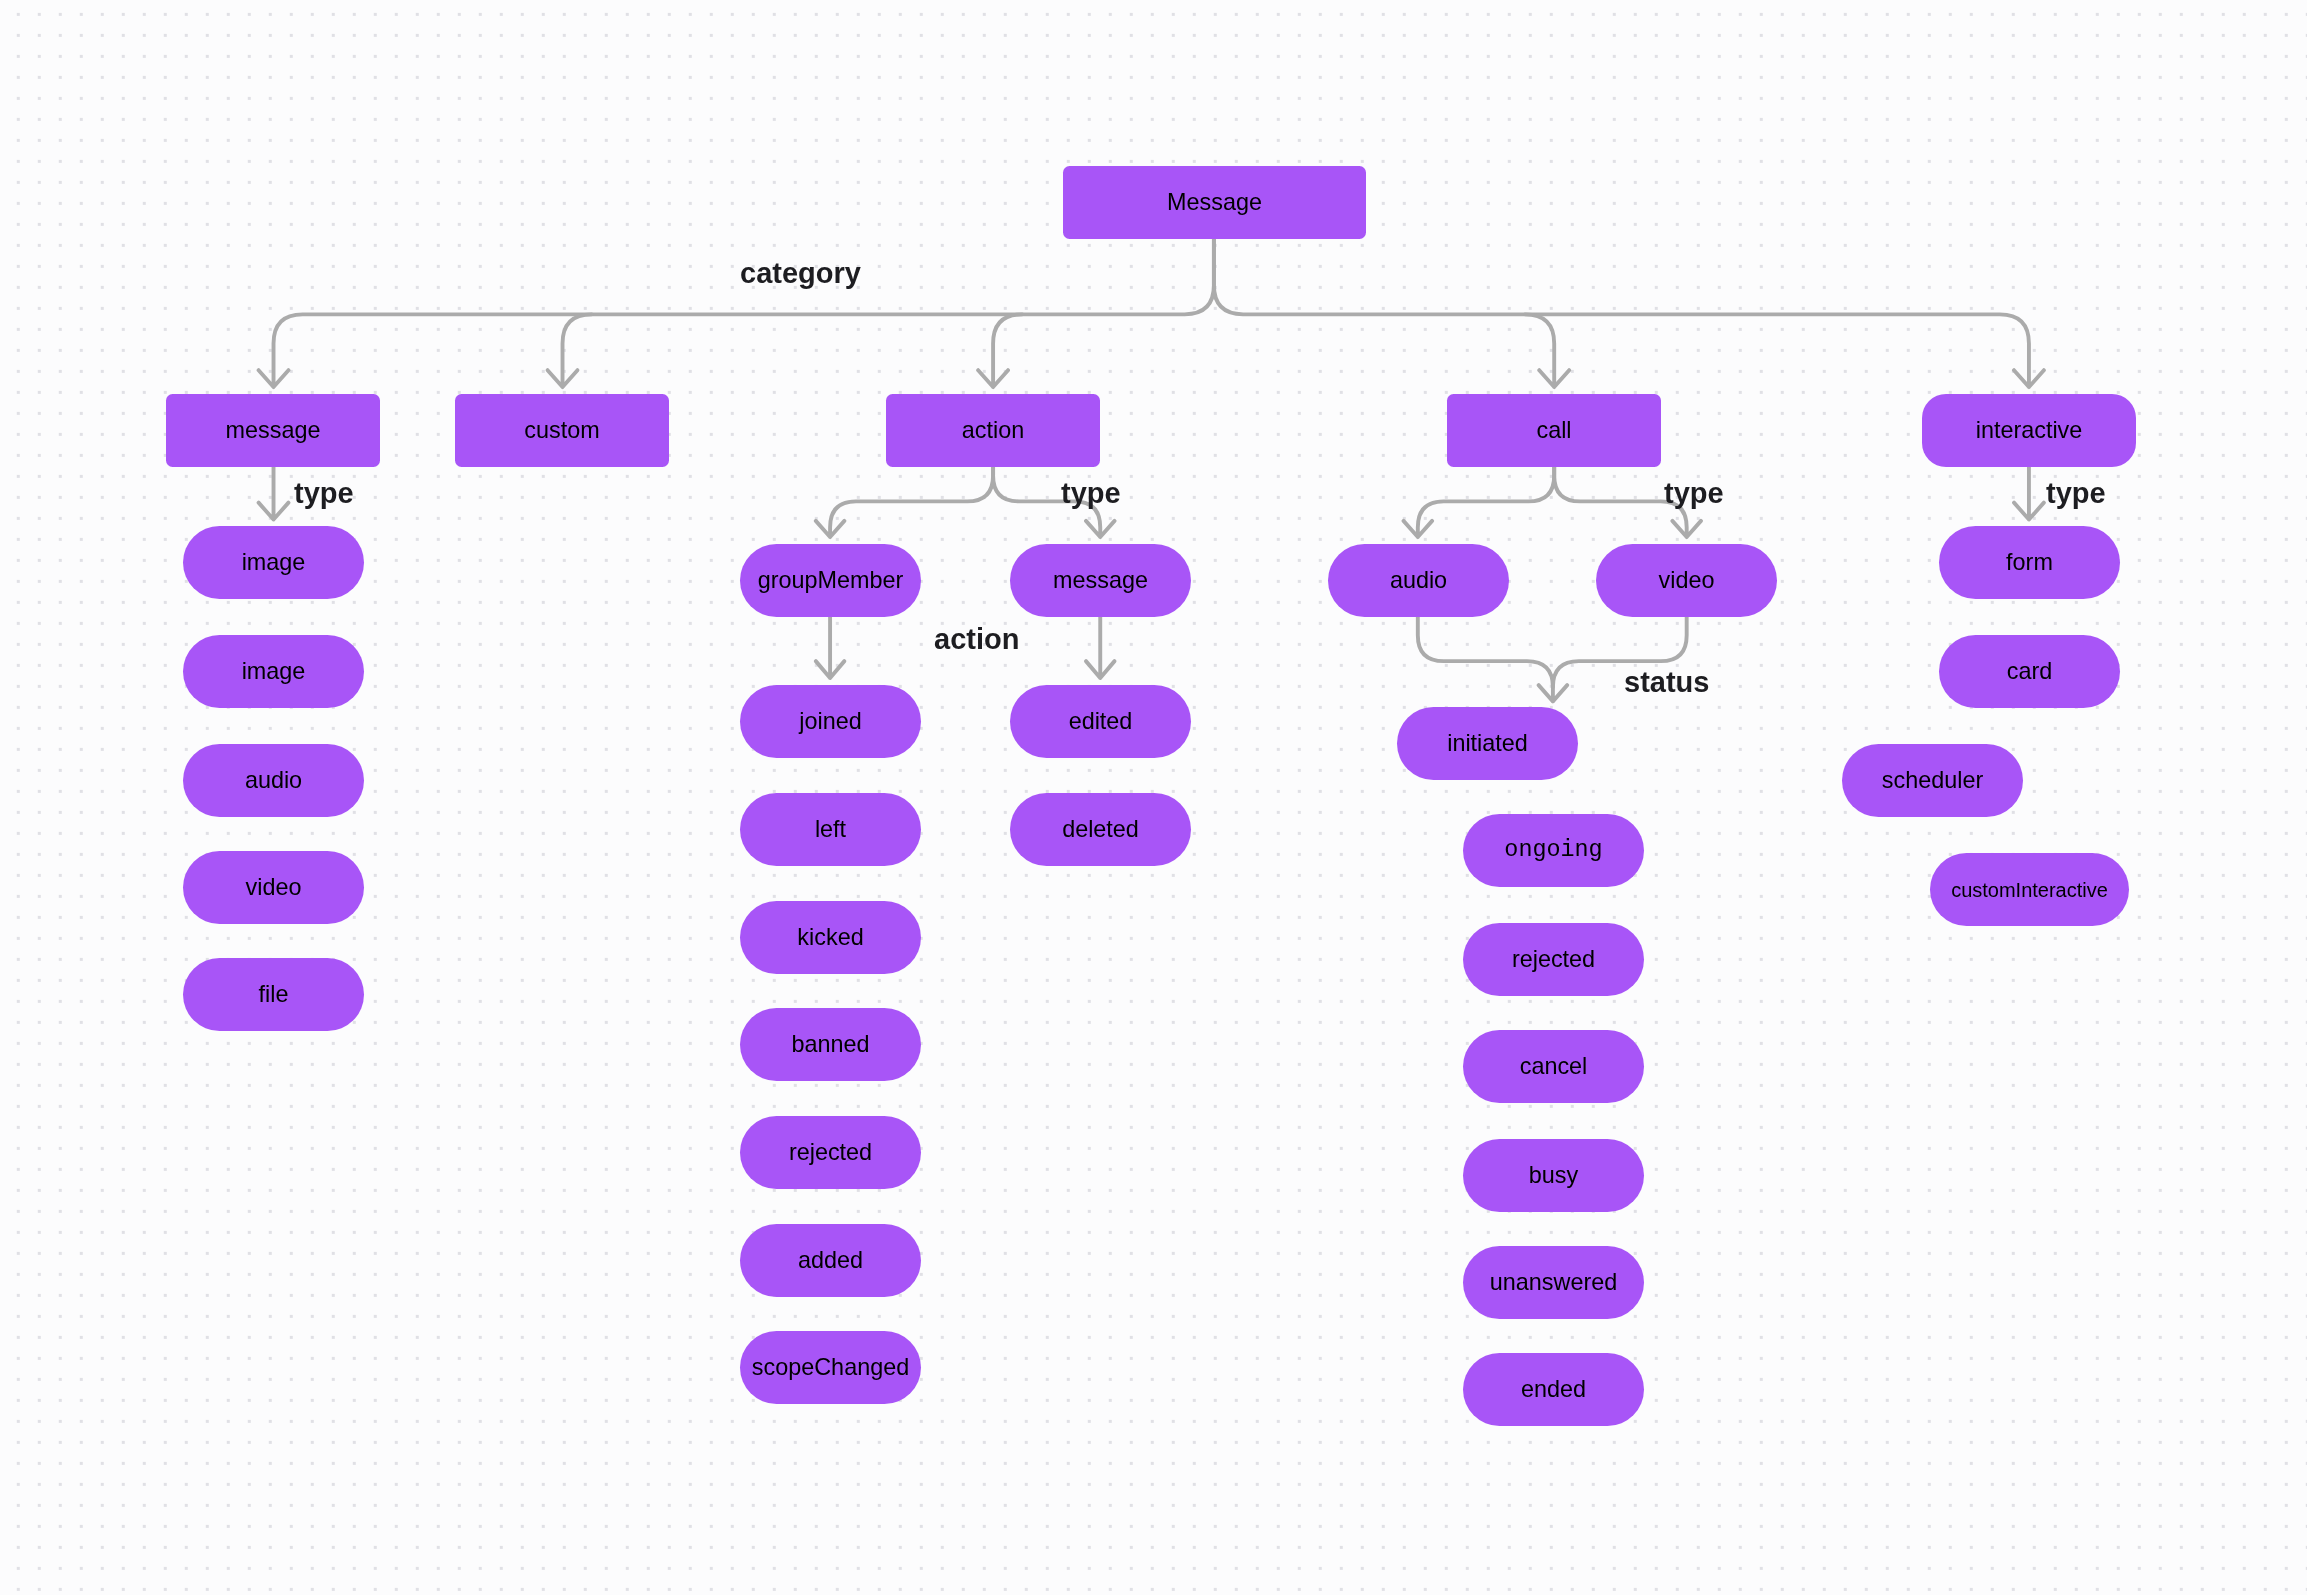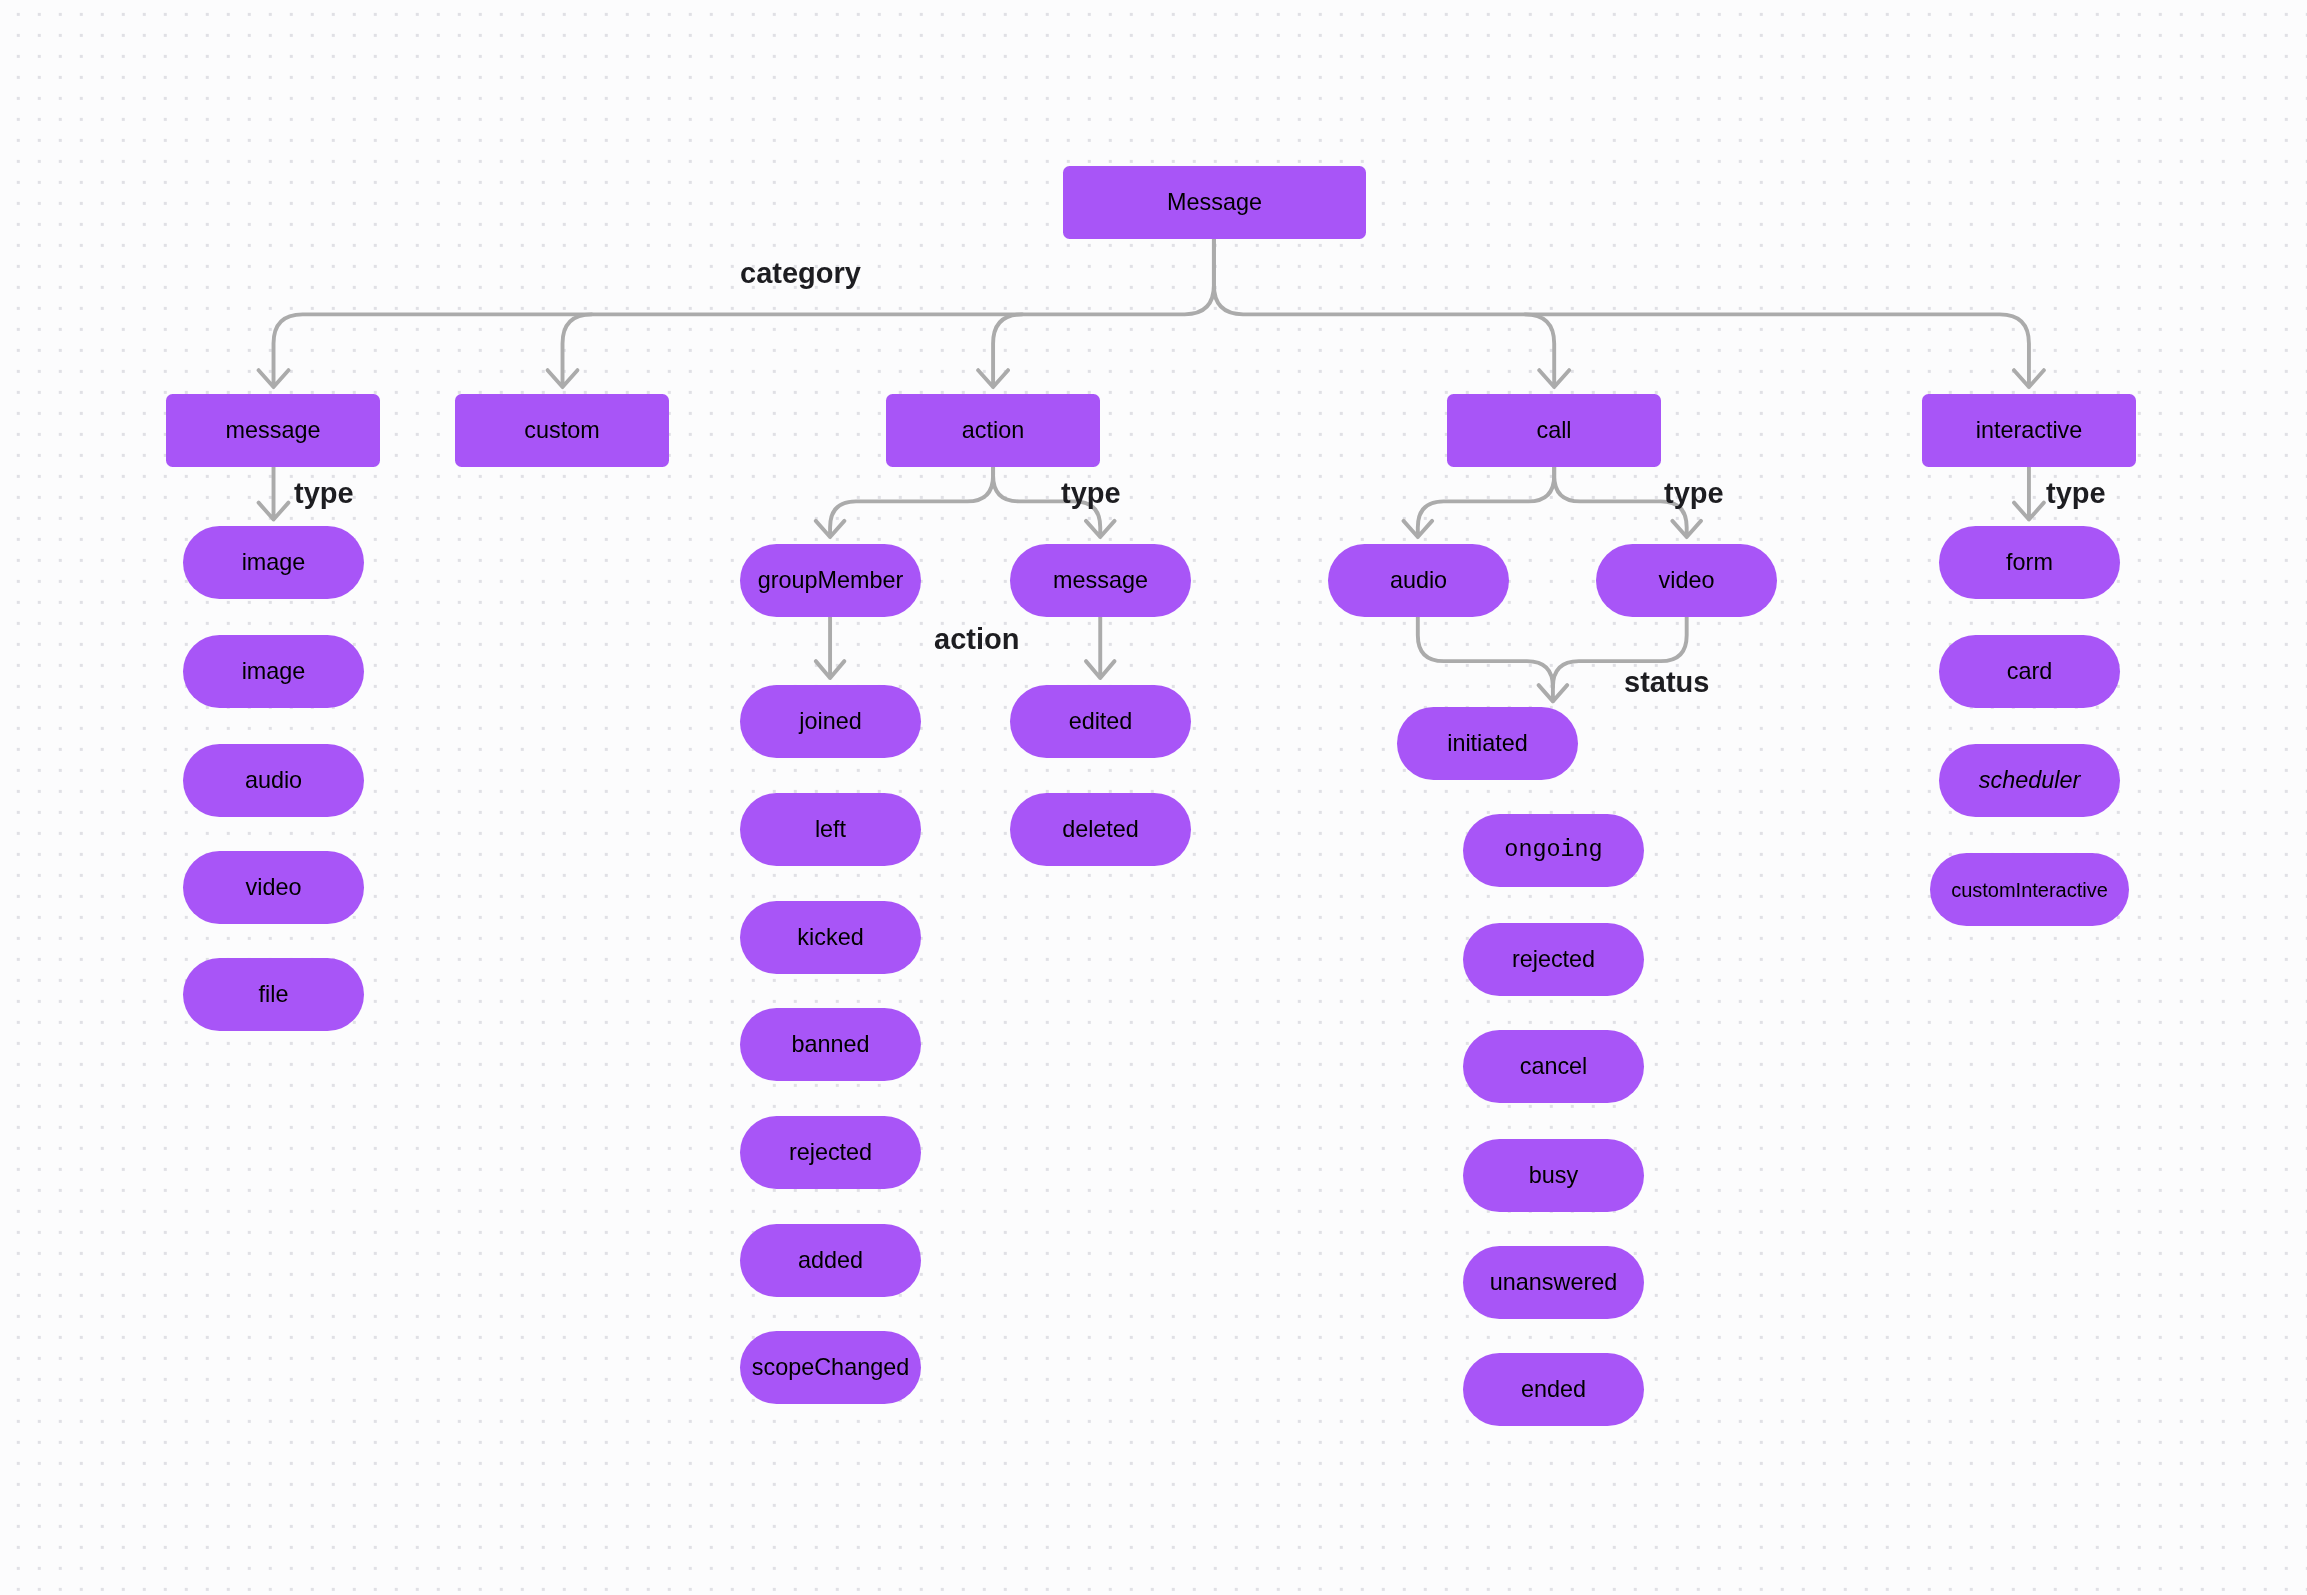--- a/index.html
+++ b/index.html
@@ -21,21 +21,21 @@
   .rect{width:214px;height:73px;border-radius:6.5px;}
   .pill{width:181px;height:73px;border-radius:37px;}
   .lbl{position:absolute;color:#1D1D21;font-size:29px;font-weight:600;line-height:1;white-space:nowrap;}
 
   #n-root{left:1063px;top:166px;width:303px;height:73px;border-radius:6.5px;}
 
   #n-cat-message{left:166px;top:394px;}
   #n-cat-custom{left:455px;top:394px;}
   #n-cat-action{left:886px;top:394px;}
   #n-cat-call{left:1447px;top:394px;}
-  #n-cat-interactive{left:1922px;top:394px;}
+  #n-cat-interactive{left:1922px;top:394px;border-radius:24px;}
 
   #n-text{left:183px;top:526px;}
   #n-image{left:183px;top:635px;}
   #n-audio{left:183px;top:744px;}
   #n-video{left:183px;top:851px;}
   #n-file{left:183px;top:958px;}
 
   #n-groupmember{left:740px;top:544px;}
   #n-joined{left:740px;top:685px;}
   #n-left{left:740px;top:793px;}
@@ -55,21 +55,21 @@
   #n-initiated{left:1397px;top:707px;text-align:center;}
   #n-ongoing{left:1463px;top:814px;font-family:Liberation Mono, monospace;}
   #n-rejected{left:1463px;top:923px;}
   #n-cancel{left:1463px;top:1030px;}
   #n-busy{left:1463px;top:1139px;}
   #n-unanswered{left:1463px;top:1246px;}
   #n-ended{left:1463px;top:1353px;}
 
   #n-form{left:1939px;top:526px;}
   #n-card{left:1939px;top:635px;}
-  #n-scheduler{left:1939px;top:744px;font-style:italic;}
+  #n-scheduler{left:1842px;top:744px;}
   #n-custominteractive{left:1930px;top:853px;width:199px;font-size:20px;}
 
   #lbl-category{left:740px;top:259px;}
   #lbl-type-message{left:294px;top:479px;}
   #lbl-type-action{left:1061px;top:479px;}
   #lbl-type-call{left:1664px;top:479px;}
   #lbl-type-interactive{left:2046px;top:479px;}
   #lbl-action{left:934px;top:625px;}
   #lbl-status{left:1624px;top:668px;}
 </style>

